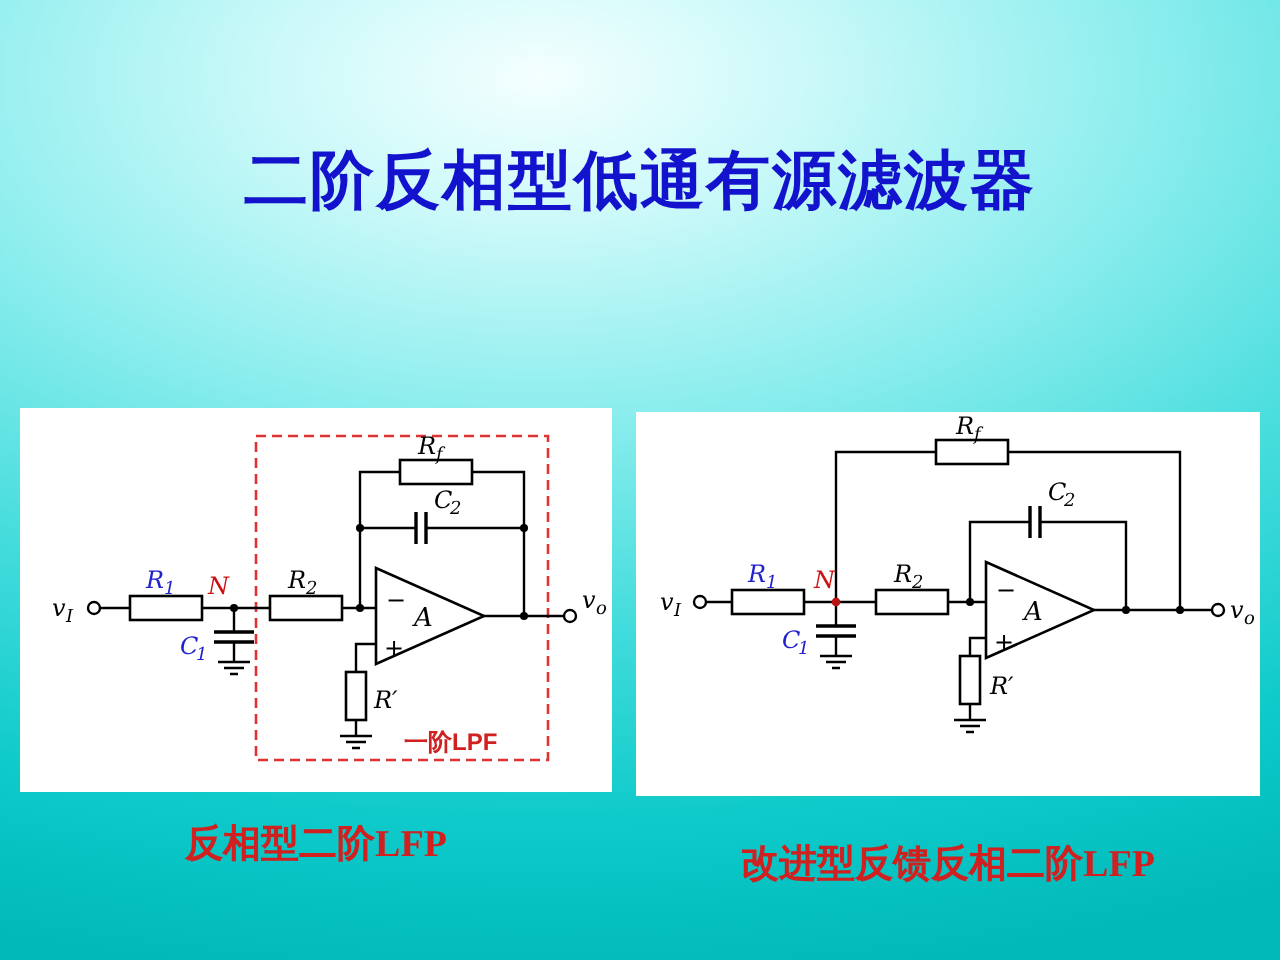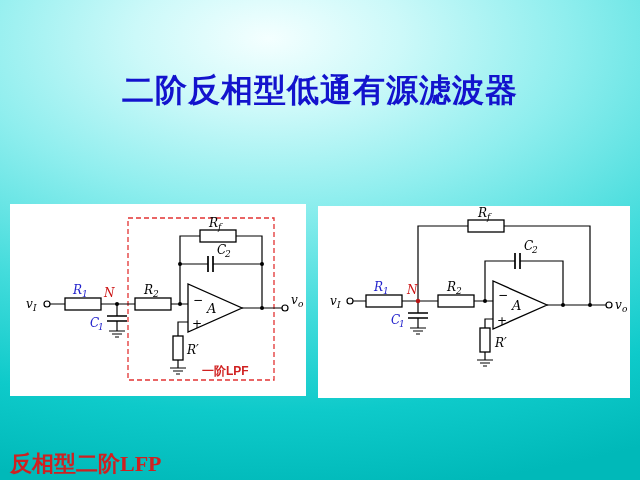--- a/index.html
+++ b/index.html
@@ -18,22 +18,22 @@
     position:absolute; top:90px; left:30px; right:22px;
     font-size:24px; line-height:38px; color:#000;
     font-family:"Liberation Serif", serif;
   }
   .indent { display:inline-block; width:2em; }
   .latin { font-family:"Liberation Serif", serif; font-style:italic; }
   .panel { position:absolute; background:#ffffff; }
   .panel-left  { left:10px;  top:204px; width:296px; height:192px; }
   .panel-right { left:318px; top:206px; width:312px; height:192px; }
   .caption {
-    position:absolute; color:#d02020; font-weight:bold; font-size:22px;
-    font-family:"Liberation Serif", serif; margin-top:40px;
+    position:absolute; color:#d02020; font-weight:bold; font-size:19px;
+    font-family:"Liberation Serif", serif; text-align:center;
   }
   .caption-left  { top:409px; left:10px;  width:296px; }
   .caption-right { top:419px; left:318px; width:312px; }
   .watermark {
     position:absolute; right:10px; bottom:5px;
     font-size:17px; color:#94d89a; letter-spacing:0.5px;
   }
   svg.circuit { display:block; width:100%; height:100%; }
   svg .wire   { stroke:#000; stroke-width:1.2; fill:none; }
   svg .plates { stroke:#000; stroke-width:1.7; fill:none; }
@@ -167,15 +167,16 @@
         <text class="sub" x="169" y="14">f</text>
         <text class="l" x="206" y="44">C</text>
         <text class="sub" x="214" y="47">2</text>
         <text class="l" x="297" y="103">v</text>
         <text class="sub" x="304" y="106">o</text>
       </g>
     </svg>
   </div>
 
   <div class="caption caption-left">反相型二阶LFP</div>
+  <div class="caption caption-right">改进型反馈反相二阶LFP</div>
 
 
 </div>
 
 </body></html>

